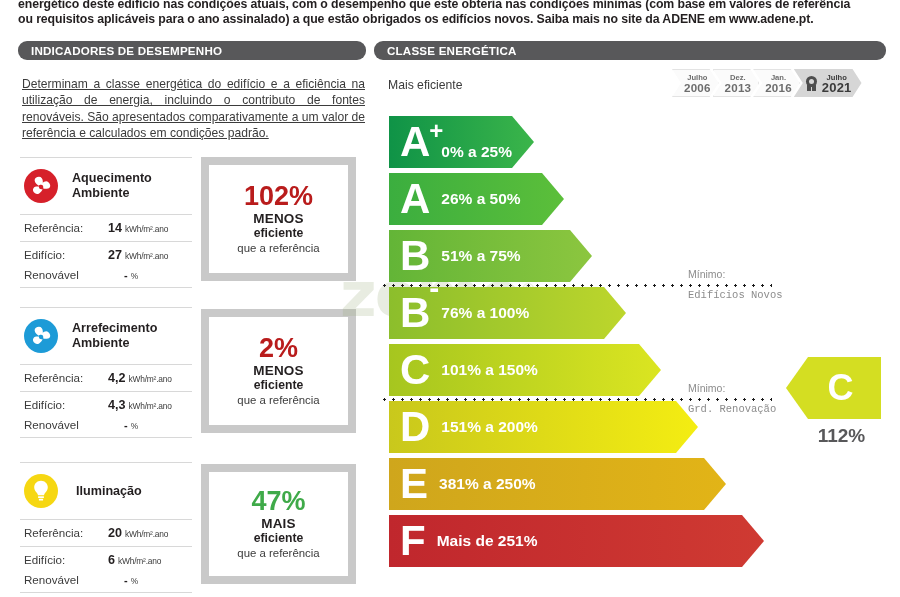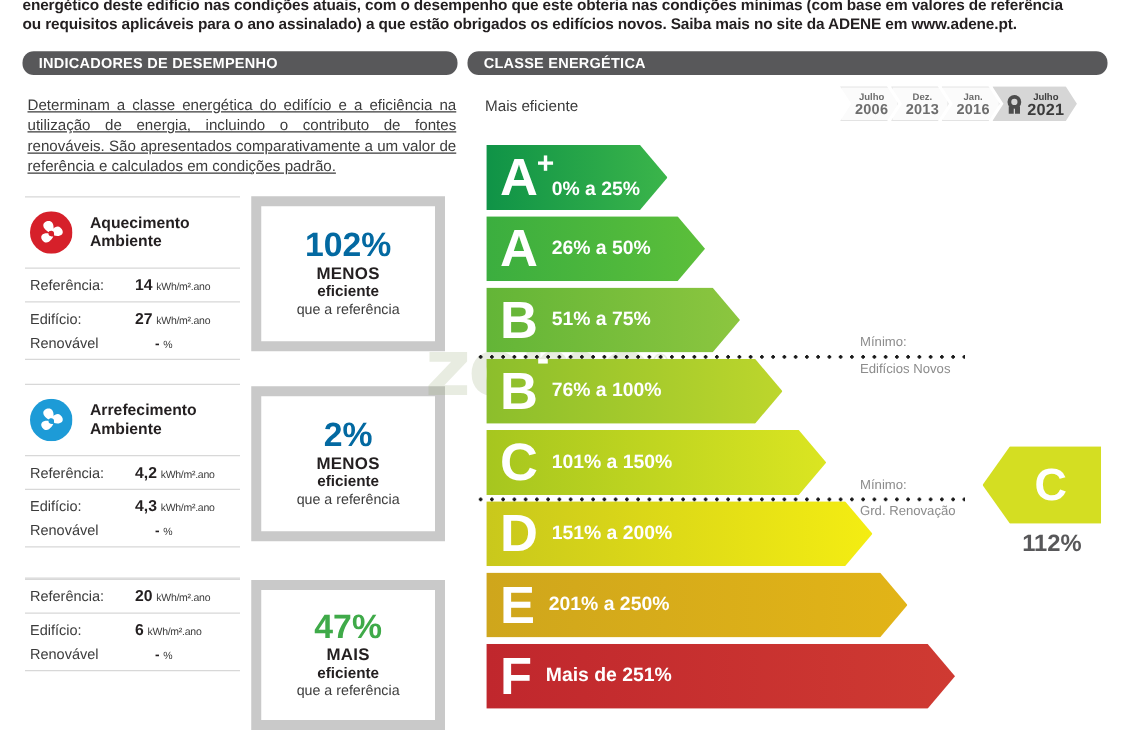--- a/index.html
+++ b/index.html
@@ -68,21 +68,21 @@
   .cmp-box {
     position: absolute; left: 201px; width: 155px;
     border: 8px solid #c9c9c9; background: #fff;
     display: flex; flex-direction: column; align-items: center; justify-content: center;
     text-align: center;
   }
   #cmp-heat { top: 157px; height: 124px; }
   #cmp-cool { top: 309px; height: 124px; }
   #cmp-lite { top: 464px; height: 120px; }
   .cmp-pct { font-size: 27px; font-weight: 700; line-height: 29px; }
-  .cmp-pct.worse { color: #0369a1; }
+  .cmp-pct.worse { color: #b91c1c; }
   .cmp-pct.better { color: #3faa49; }
   .cmp-dir { font-size: 13.5px; font-weight: 700; color: #231f20; line-height: 15px; letter-spacing: .2px;}
   .cmp-eff { font-size: 12.2px; font-weight: 700; color: #231f20; line-height: 15px; }
   .cmp-ref { font-size: 11.4px; color: #3b3b3b; line-height: 15px; }
 
   
   .eff-label {
     position: absolute; left: 388px; top: 78px;
     font-size: 12.2px; color: #3b3b3b;
   }
@@ -136,21 +136,21 @@
   .thr .dots {
     position: absolute; left: 0; top: 0; width: 392px; height: 3px;
     background-image: radial-gradient(circle, #1a1a1a 1.2px, transparent 1.3px);
     background-size: 9px 3px; background-repeat: repeat-x;
   }
   .thr .lbl {
     position: absolute; left: 308px; top: -20px; width: 120px;
     font-size: 10.5px; color: #8c8c8c; line-height: 21px;
   }
   .thr .lbl b { display:block; font-weight: 400; }
-  .thr .lbl .l2 { position: absolute; top: 21px; left: 0; white-space: nowrap; }
+  .thr .lbl .l2 { position: absolute; top: 21px; left: 0; white-space: nowrap; font-family: Liberation Mono, monospace; }
 
   
   #result { position: absolute; left: 786px; top: 357px; width: 95px; }
   #result .rb {
     height: 62px; width: 95px; background: #d4de22;
     display: flex; align-items: center; justify-content: center;
     clip-path: polygon(22px 0, 100% 0, 100% 100%, 22px 100%, 0 50%);
   }
   #result .rl { color:#fff; font-weight:700; font-size: 36px; line-height: 36px; margin-left:14px;}
   #result .rp {
@@ -258,20 +258,29 @@
   </div>
 
   <div class="cmp-box" id="cmp-cool">
     <div class="cmp-pct worse">2%</div>
     <div class="cmp-dir">MENOS</div>
     <div class="cmp-eff">eficiente</div>
     <div class="cmp-ref">que a referência</div>
   </div>
 
   <div class="ind-card" id="card-lite">
+    <div class="ind-head">
+      <span class="ind-icon" id="icon-lite"><svg viewBox="0 0 40 40" width="34" height="34">
+            <circle cx="20" cy="20" r="20" fill="#f6d712"></circle>
+            <path d="M20 8c-4.4 0-8 3.4-8 7.7 0 3 1.7 5 3 6.5.9 1 1.4 1.7 1.4 2.8h7.2c0-1.1.5-1.8 1.4-2.8 1.3-1.5 3-3.5 3-6.5C28 11.4 24.4 8 20 8z" fill="#ffffff"></path>
+            <rect x="16.6" y="26.2" width="6.8" height="2.1" fill="#ffffff"></rect>
+            <rect x="17.4" y="29.2" width="5.2" height="2.1" rx="1" fill="#ffffff"></rect>
+          </svg></span>
+      <span class="ind-title" style="margin-left:18px;">Iluminação</span>
+    </div>
     <div class="ind-row">
       <span class="ind-label">Referência:</span>
       <span class="ind-val">20</span>
       <span class="ind-unit">kWh/m².ano</span>
     </div>
     <div class="ind-row">
       <span class="ind-label">Edifício:</span>
       <span class="ind-val">6</span>
       <span class="ind-unit">kWh/m².ano</span>
     </div>
@@ -346,21 +355,21 @@
       <div class="bar" style="width: 272px; background: linear-gradient(to right, rgb(166, 198, 31), rgb(219, 229, 33));">
         <span class="bar-letter">C</span>
         <span class="bar-range mid">101% a 150%</span>
       </div>
       <div class="bar" style="width: 309px; background: linear-gradient(to right, rgb(201, 200, 28), rgb(244, 237, 18));">
         <span class="bar-letter">D</span>
         <span class="bar-range mid">151% a 200%</span>
       </div>
       <div class="bar" style="width: 337px; background: linear-gradient(to right, rgb(207, 166, 28), rgb(226, 180, 23));">
         <span class="bar-letter">E</span>
-        <span class="bar-range mid">201% a 250%</span>
+        <span class="bar-range mid">381% a 250%</span>
       </div>
       <div class="bar" style="width: 375px; background: linear-gradient(to right, rgb(192, 39, 45), rgb(207, 58, 50));">
         <span class="bar-letter">F</span>
         <span class="bar-range mid">Mais de 251%</span>
       </div>
     </div>
 
   <div id="thresholds">
       <div class="thr" style="top: 284px;">
         <div class="dots"></div>

